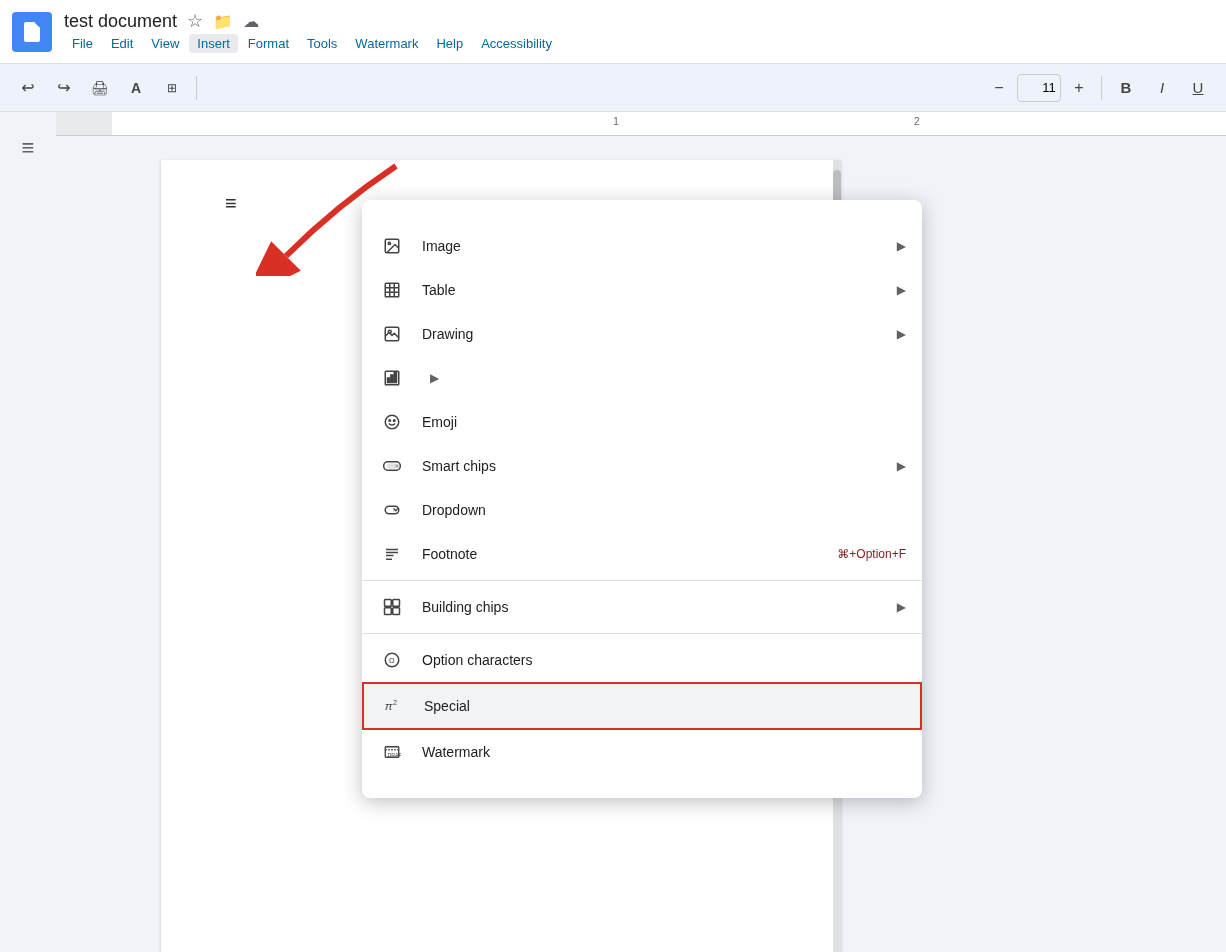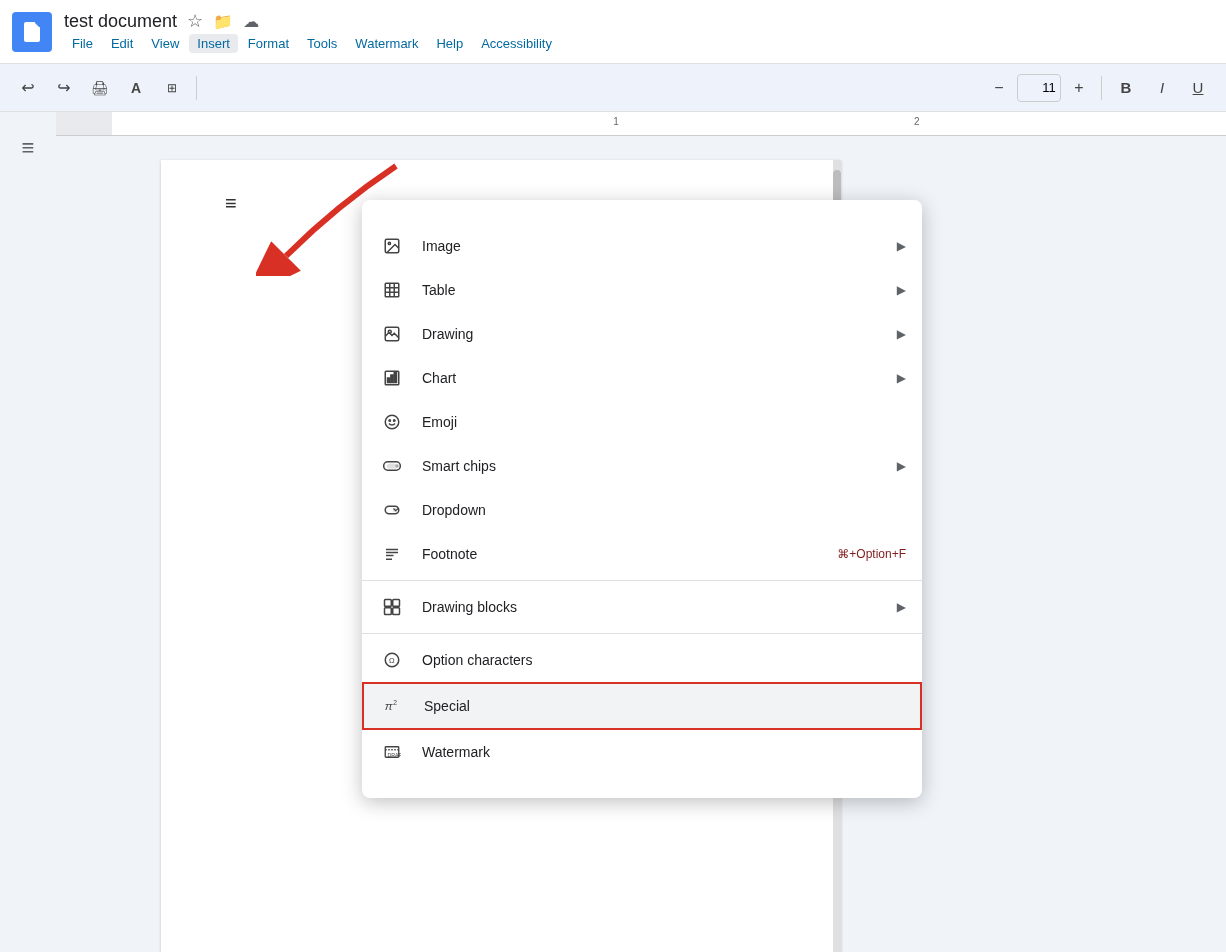--- a/index.html
+++ b/index.html
@@ -406,21 +406,20 @@
 
           <div class="menu-row">
             <div class="menu-row-icon">
               <svg width="18" height="18" viewBox="0 0 24 24" fill="none" stroke="#444" stroke-width="2">
                 <rect x="3" y="3" width="18" height="18" rx="1"></rect>
                 <rect x="6" y="12" width="3" height="6" fill="#444"></rect>
                 <rect x="10.5" y="8" width="3" height="10" fill="#444"></rect>
                 <rect x="15" y="5" width="3" height="13" fill="#444"></rect>
               </svg>
             </div>
-            <span class="menu-row-label">Chart</span>
             <span class="menu-row-arrow">▶</span>
           </div>
 
 
           <div class="menu-row">
             <div class="menu-row-icon">
               <svg width="18" height="18" viewBox="0 0 24 24" fill="none" stroke="#444" stroke-width="2">
                 <circle cx="12" cy="12" r="9"></circle>
                 <path d="M8 14s1.5 2 4 2 4-2 4-2"></path>
                 <circle cx="9" cy="10" r="1" fill="#444"></circle>
@@ -470,21 +469,21 @@
 
           <div class="menu-row">
             <div class="menu-row-icon">
               <svg width="18" height="18" viewBox="0 0 24 24" fill="none" stroke="#444" stroke-width="2">
                 <rect x="2" y="2" width="9" height="9" rx="1"></rect>
                 <rect x="13" y="2" width="9" height="9" rx="1"></rect>
                 <rect x="2" y="13" width="9" height="9" rx="1"></rect>
                 <rect x="13" y="13" width="9" height="9" rx="1"></rect>
               </svg>
             </div>
-            <span class="menu-row-label">Drawing blocks</span>
+            <span class="menu-row-label">Building chips</span>
             <span class="menu-row-arrow">▶</span>
           </div>
 
           <div class="menu-divider"></div>
 
           <div class="menu-row">
             <div class="menu-row-icon">
               <svg width="18" height="18" viewBox="0 0 24 24" fill="none" stroke="#444" stroke-width="2">
                 <circle cx="12" cy="12" r="9"></circle>
                 <text x="8" y="16" font-size="10" fill="#444" stroke="none">Ω</text>

